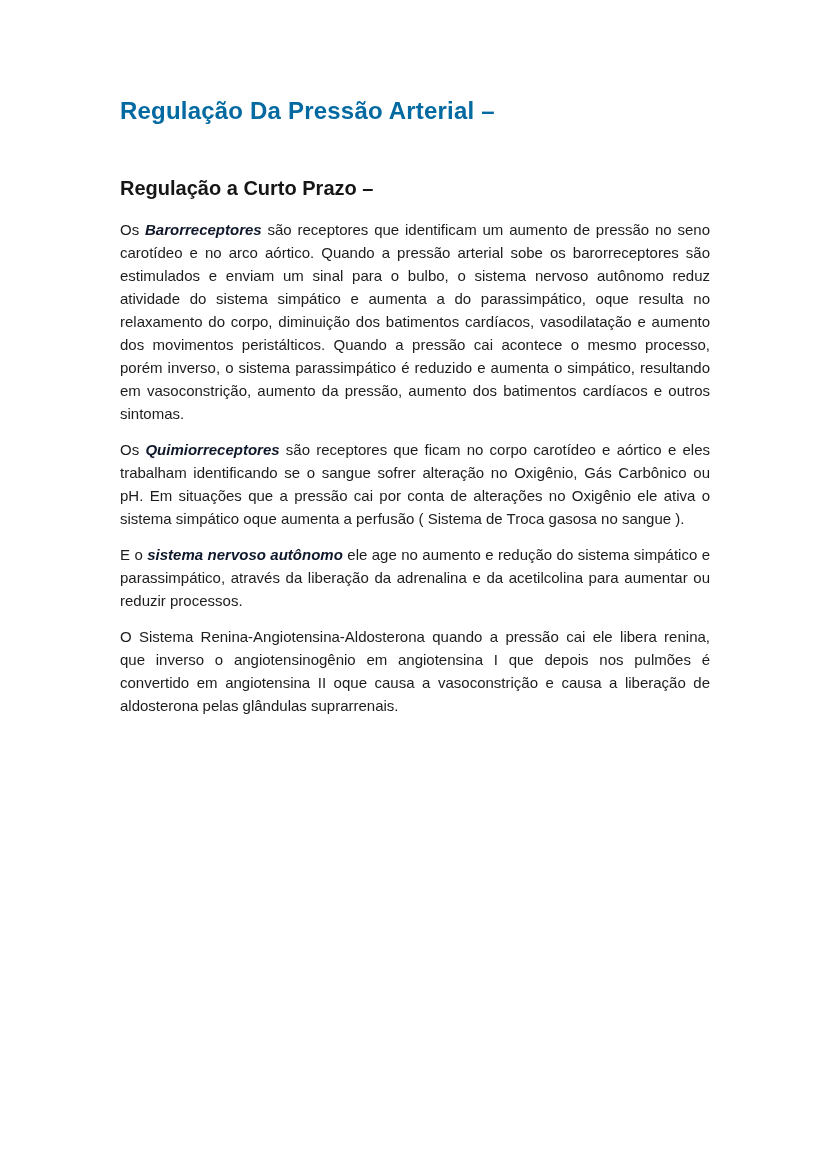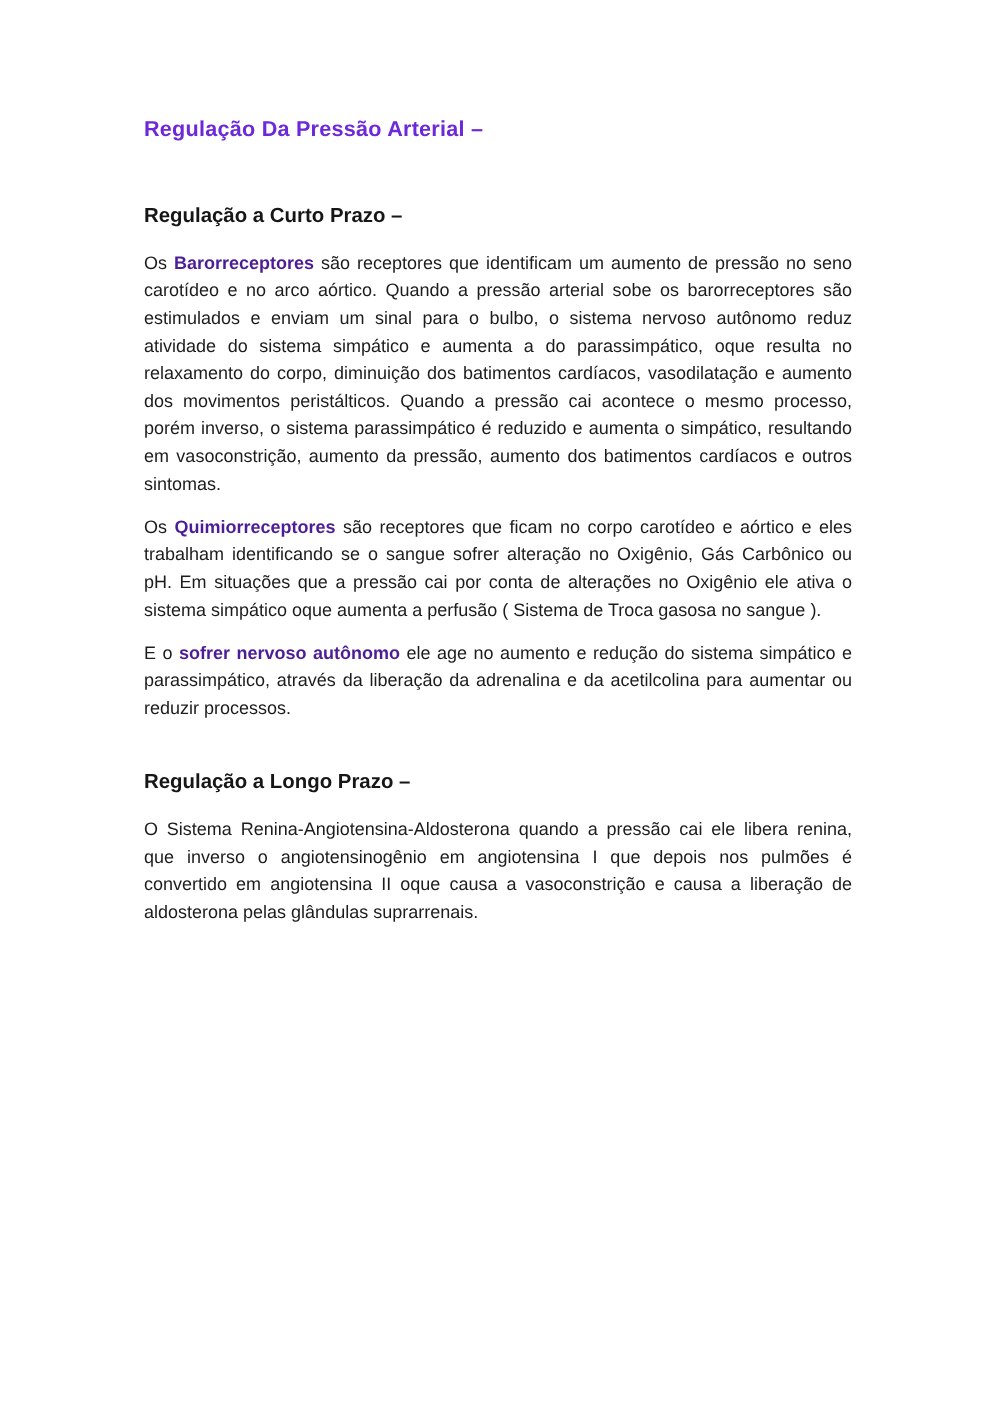--- a/index.html
+++ b/index.html
@@ -11,45 +11,46 @@
     position: relative;
     width: 828px;
     min-height: 1171px;
     box-sizing: border-box;
     background: #ffffff;
     padding: 97px 118px 60px 120px;
     font-family: "Liberation Sans", "DejaVu Sans", sans-serif;
     color: #1c1c1c;
   }
   .doc-title {
-    font-size: 18px;
+    font-size: 24px;
     font-weight: bold;
     letter-spacing: 0.2px;
     margin: 0 0 52px 0;
-    color: #6d28d9;
+    color: #0369a1;
   }
   .section-heading {
-    font-size: 17px;
+    font-size: 20px;
     font-weight: bold;
     margin: 40px 0 18px 0;
     color: #161616;
   }
   .para {
     font-size: 15px;
     line-height: 23px;
     margin: 0 0 13px 0;
     text-align: justify;
     color: #1c1c1c;
   }
   .para.indent {
     text-indent: 36px;
   }
   .para b {
     font-weight: bold;
-    color: #4c1d95;
+    color: #0f172a;
+    font-style: italic;
   }
 </style>
 </head>
 <body>
 
 <div class="page">
 
   <h1 class="doc-title"><span>Regulação Da Pressão Arterial –</span></h1>
 
   <section>
@@ -58,26 +59,25 @@
 
     <p class="para">
       <span>Os </span><b>Barorreceptores</b><span> são receptores que identificam um aumento de pressão no seno carotídeo e no arco aórtico. Quando a pressão arterial sobe os barorreceptores são estimulados e enviam um sinal para o bulbo, o sistema nervoso autônomo reduz atividade do sistema simpático e aumenta a do parassimpático, oque resulta no relaxamento do corpo, diminuição dos batimentos cardíacos, vasodilatação e aumento dos movimentos peristálticos. Quando a pressão cai acontece o mesmo processo, porém inverso, o sistema parassimpático é reduzido e aumenta o simpático, resultando em vasoconstrição, aumento da pressão, aumento dos batimentos cardíacos e outros sintomas.</span>
     </p>
 
     <p class="para">
       <span>Os </span><b>Quimiorreceptores</b><span> são receptores que ficam no corpo carotídeo e aórtico e eles trabalham identificando se o sangue sofrer alteração no Oxigênio, Gás Carbônico ou pH. Em situações que a pressão cai por conta de alterações no Oxigênio ele ativa o sistema simpático oque aumenta a perfusão ( Sistema de Troca gasosa no sangue ).</span>
     </p>
 
     <p class="para">
-      <span>E o </span><b>sofrer nervoso autônomo</b><span> ele age no aumento e redução do sistema simpático e parassimpático, através da liberação da adrenalina e da acetilcolina para aumentar ou reduzir processos.</span>
+      <span>E o </span><b>sistema nervoso autônomo</b><span> ele age no aumento e redução do sistema simpático e parassimpático, através da liberação da adrenalina e da acetilcolina para aumentar ou reduzir processos.</span>
     </p>
   </section>
 
   <section>
-    <h2 class="section-heading">Regulação a Longo Prazo –</h2>
 
 
     <p class="para">
       <span>O Sistema Renina-Angiotensina-Aldosterona quando a pressão cai ele libera renina, que inverso o angiotensinogênio em angiotensina I que depois nos pulmões é convertido em angiotensina II oque causa a vasoconstrição e causa a liberação de aldosterona pelas glândulas suprarrenais.</span>
     </p>
 
   </section>
 
 </div>
 

